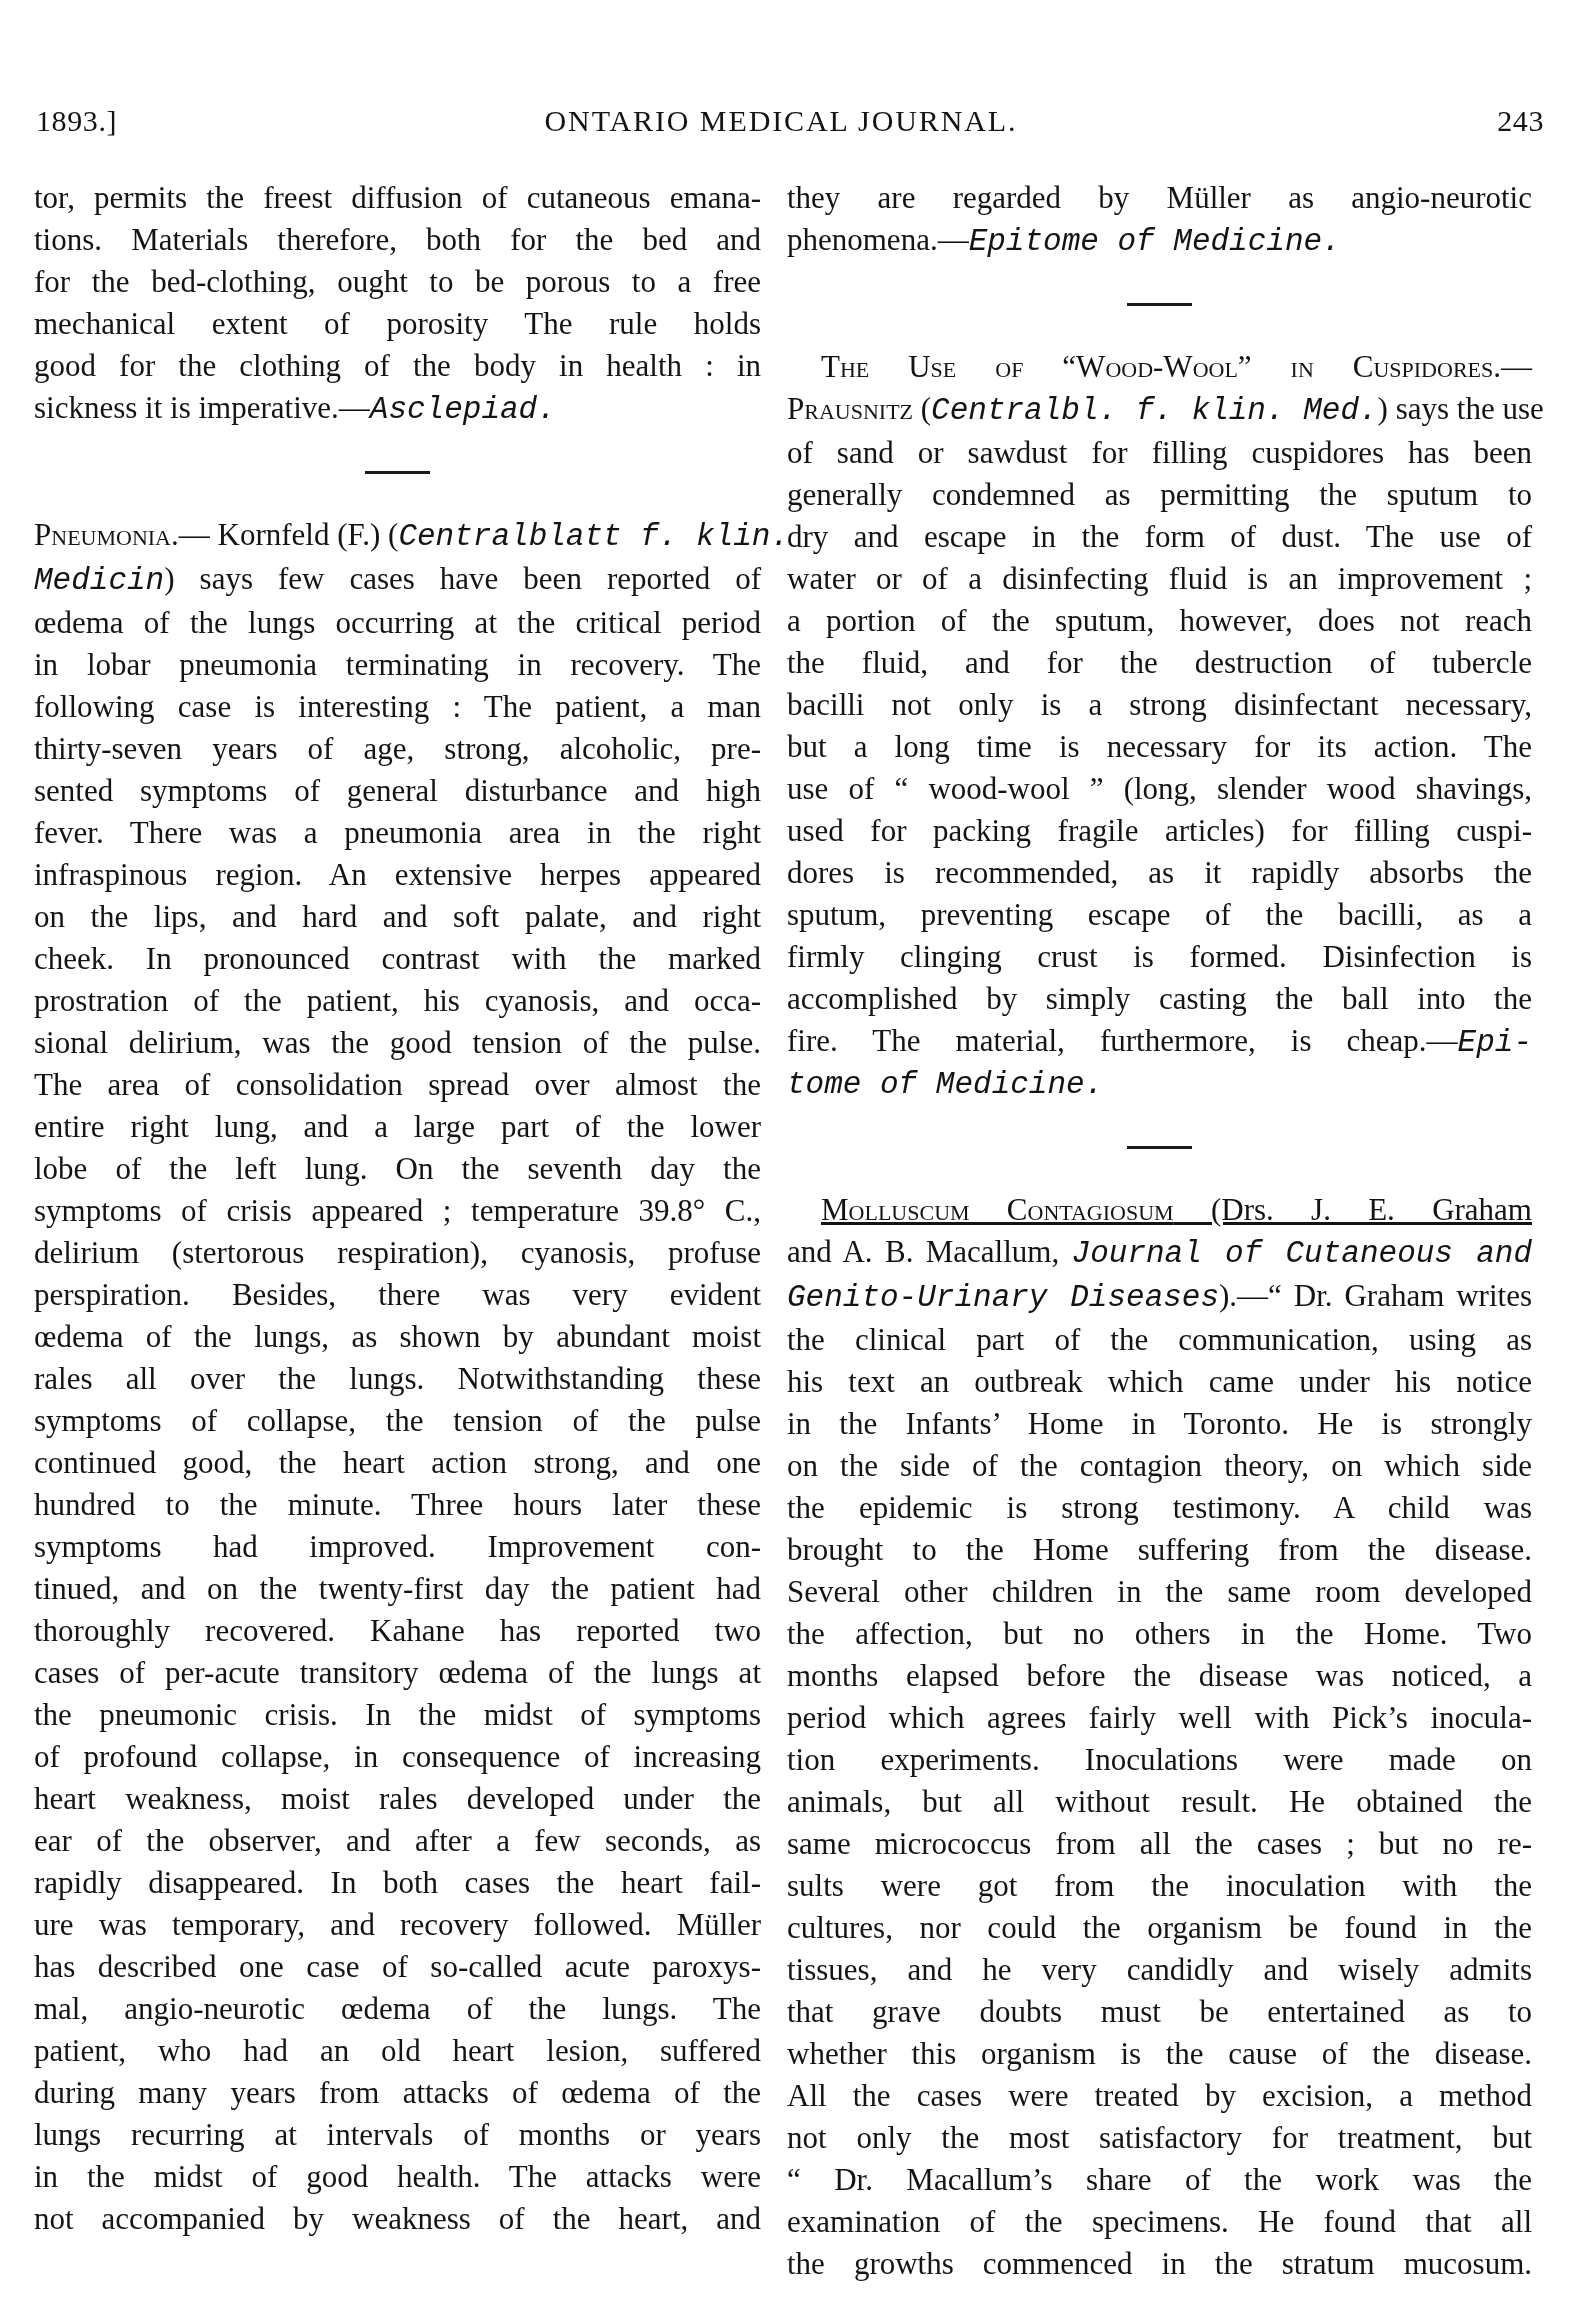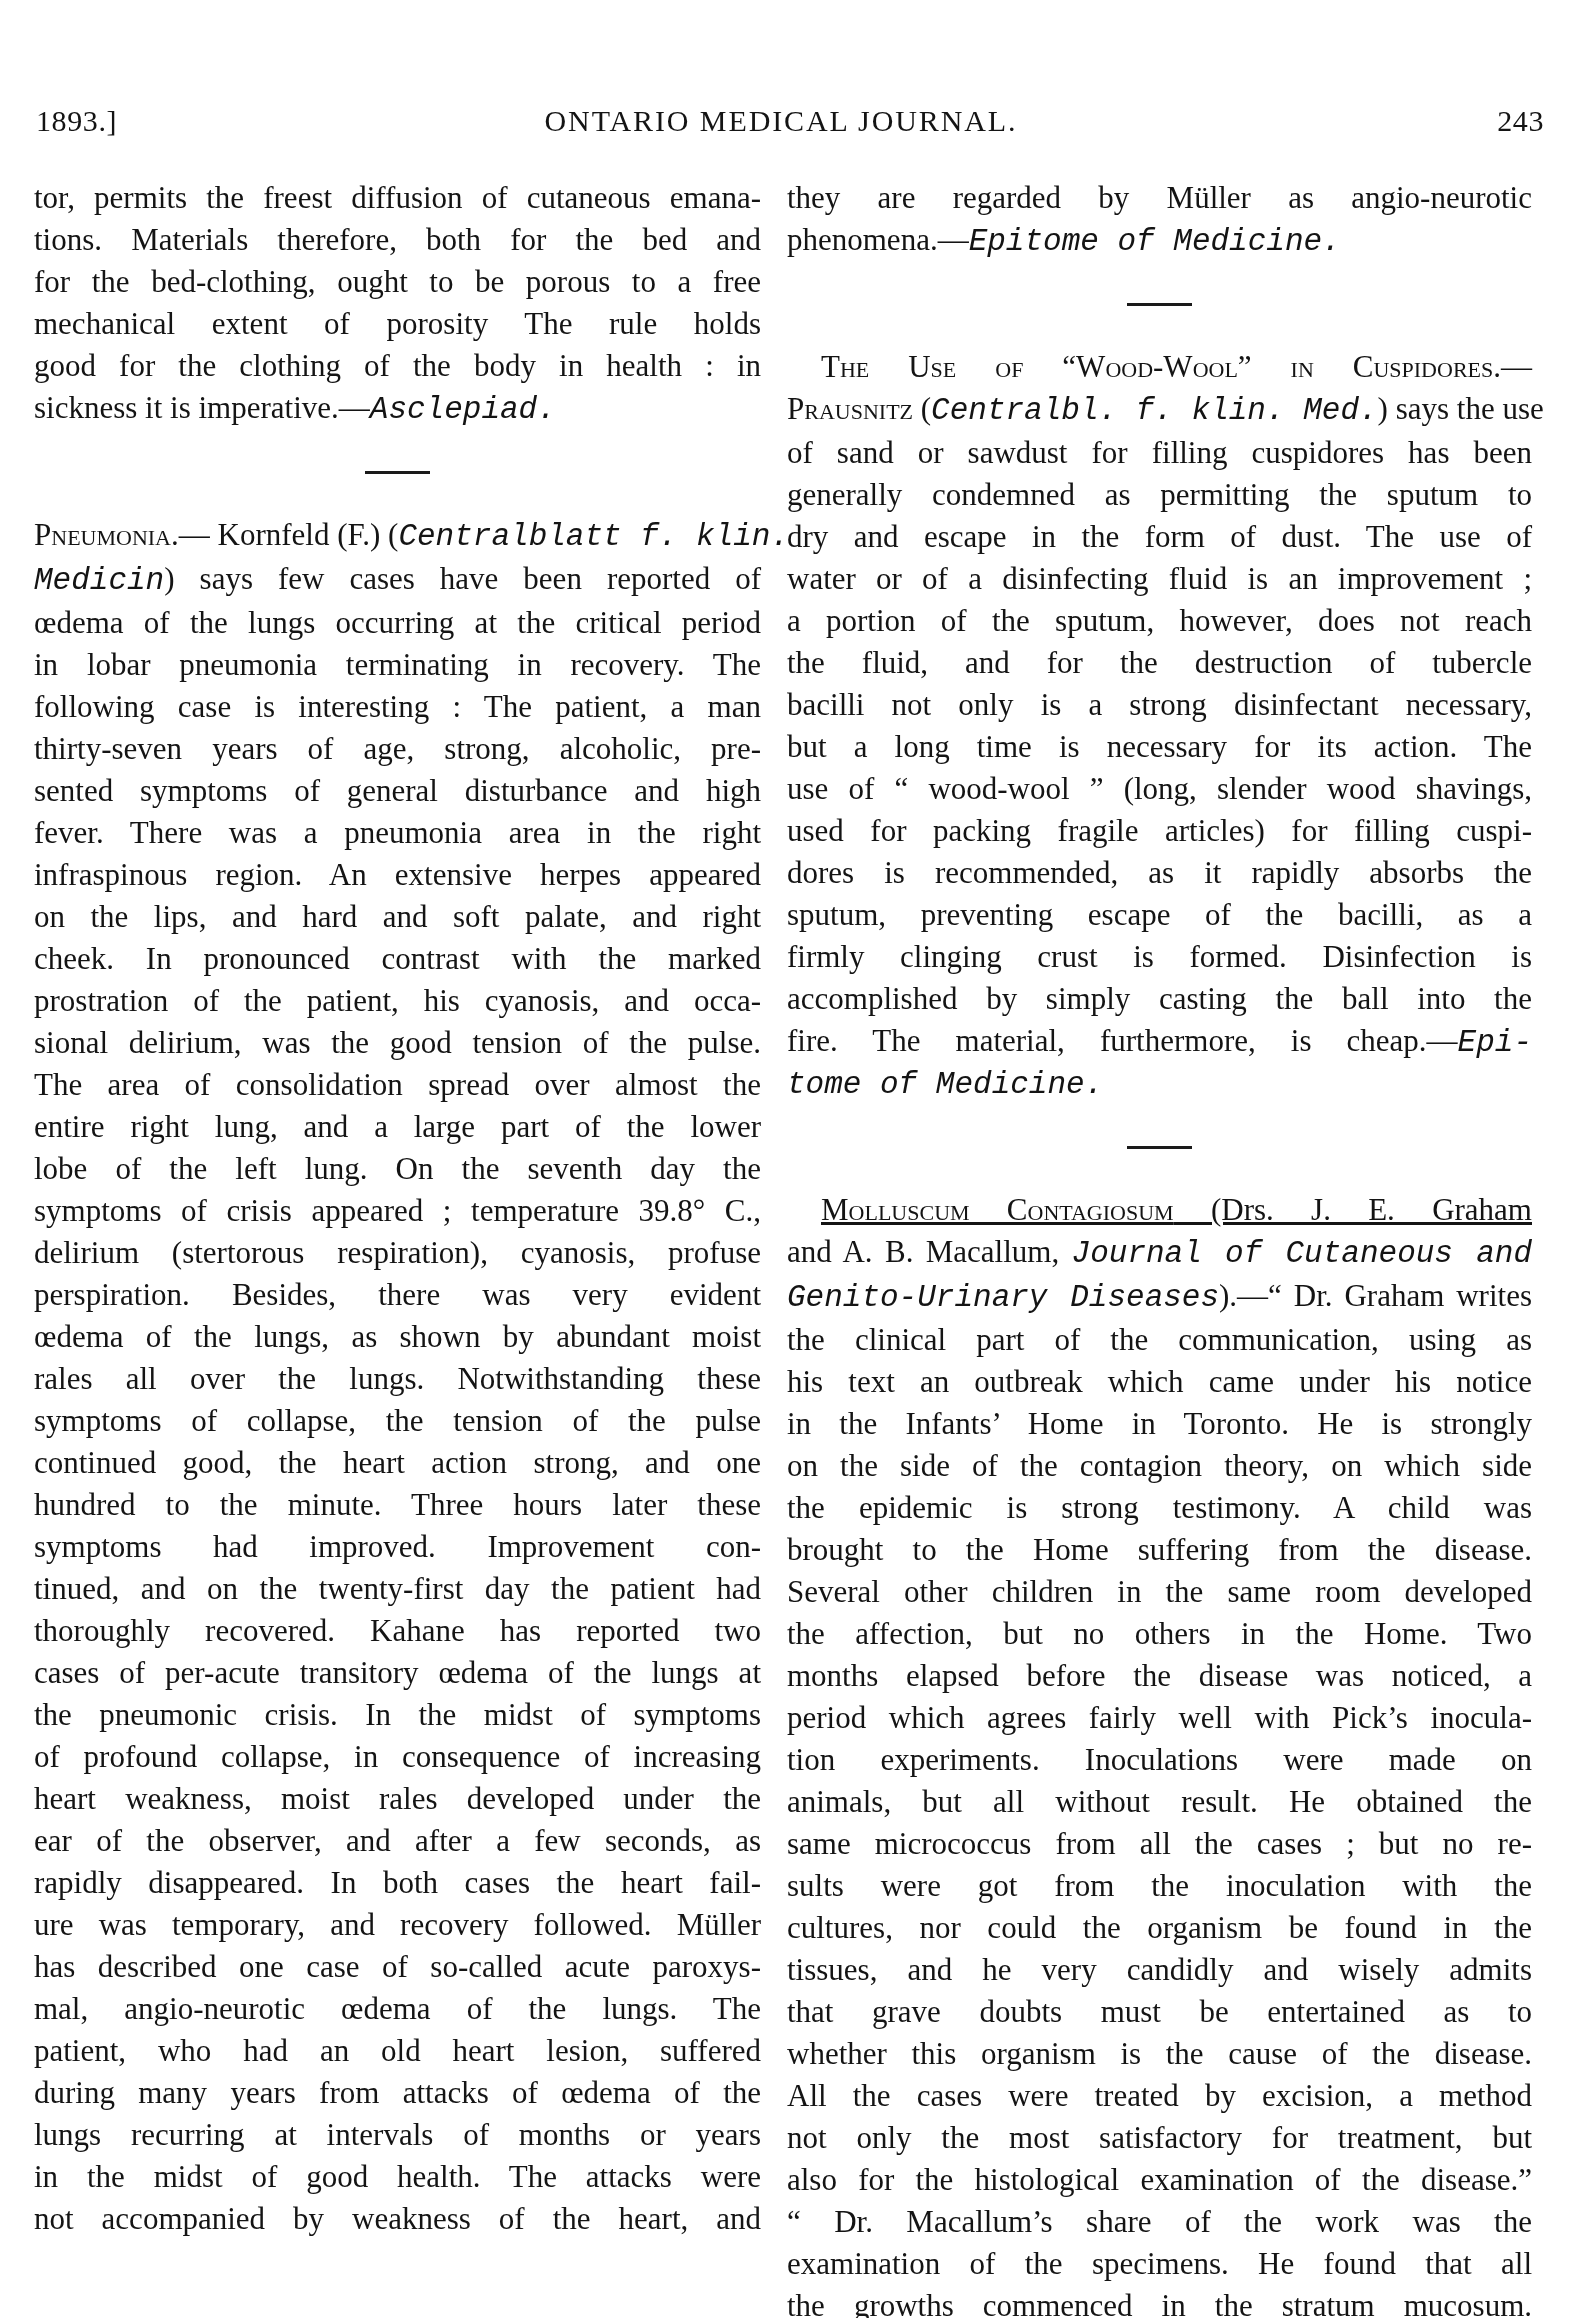--- a/index.html
+++ b/index.html
@@ -145,19 +145,18 @@
     <span class="line">tion experiments.  Inoculations were made on</span>
     <span class="line">animals, but all without result.  He obtained the</span>
     <span class="line">same micrococcus from all the cases ; but no re-</span>
     <span class="line">sults were got from the inoculation with the</span>
     <span class="line">cultures, nor could the organism be found in the</span>
     <span class="line">tissues, and he very candidly and wisely admits</span>
     <span class="line">that grave doubts must be entertained as to</span>
     <span class="line">whether this organism is the cause of the disease.</span>
     <span class="line">All the cases were treated by excision, a method</span>
     <span class="line">not only the most satisfactory for treatment, but</span>
-    <span class="line">also for the histological examination of the disease.”</span>
     <span class="line">“ Dr. Macallum’s share of the work was the</span>
     <span class="line">examination of the specimens.  He found that all</span>
     <span class="line">the growths commenced in the stratum mucosum.</span>
   </div>
 </div>
 
 
 </body></html>

